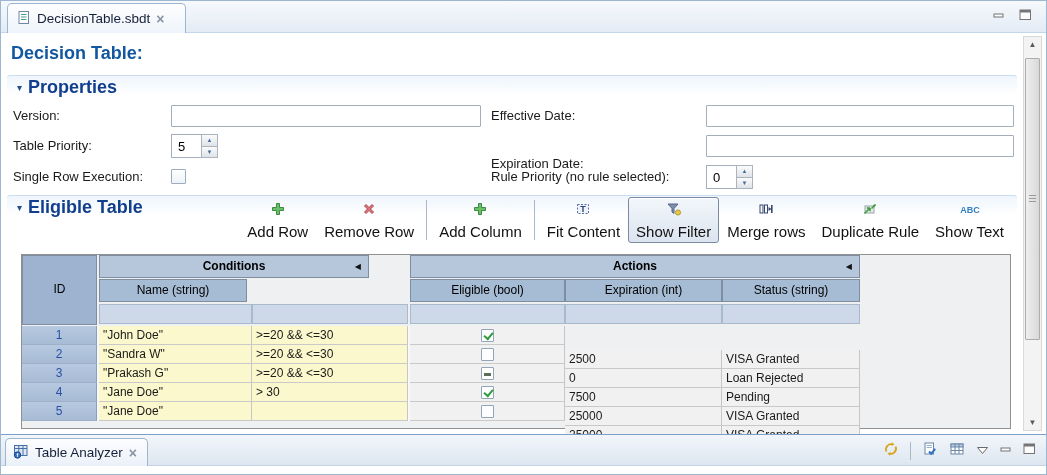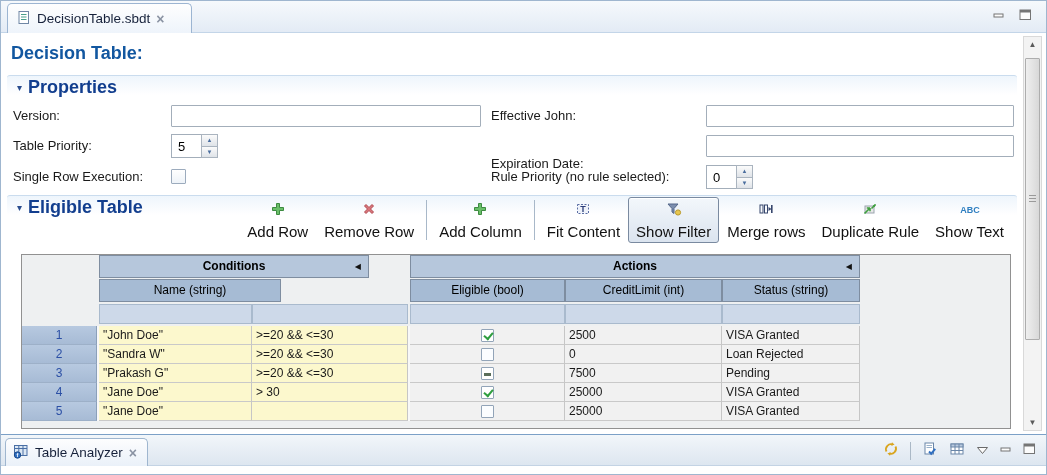--- a/index.html
+++ b/index.html
@@ -8,21 +8,21 @@
     position:relative; width:1047px; height:475px; background:#fff;
     border:1px solid #9fb6cf; overflow:hidden; font-size:13px; color:#1a1a1a;
   }
   
   .tabbar {
     position:absolute; left:0; top:0; width:100%; height:32px;
     background:linear-gradient(180deg,#f6f9fc 0%,#e3ebf5 100%);
     border-bottom:1px solid #c3d5e8;
   }
   .etab {
-    position:absolute; left:6px; top:2px; height:30px; padding:0 26px 0 8px;
+    position:absolute; left:6px; top:2px; height:30px; padding:0 20px 0 8px;
     display:flex; align-items:center; gap:6px;
     background:linear-gradient(180deg,#fefefe 0%,#eef4fb 100%);
     border:1px solid #9cb5d2; border-bottom:none; border-radius:5px 5px 0 0;
   }
   .etab .lbl { font-size:13.5px; color:#16213a; }
   .close-x { font-size:14px; font-weight:bold; color:#8a93a3; line-height:1; cursor:pointer; }
   .winbtns { position:absolute; right:14px; top:8px; display:flex; gap:14px; align-items:center; }
   
   .editor { position:absolute; left:0; top:33px; width:1047px; height:400px; background:#fff; }
   .page-title { position:absolute; left:10px; top:9px; font-size:18px; font-weight:bold; color:#1257a0; }
@@ -85,21 +85,21 @@
   .drow { position:absolute; left:0; display:flex; height:19px; }
   .dcell {
     height:19px; border-right:1px solid #c6c6c6; border-bottom:1px solid #c9c9c9;
     font-size:12px; line-height:18px; padding-left:4px; overflow:hidden; white-space:nowrap; cursor:text;
   }
   .dcell.idc {
     background:linear-gradient(180deg,#b7c9e0,#a7bbd5); color:#2b4fa5; text-align:center;
     padding-left:0; border-right:1px solid #8ba0ba; border-bottom:1px solid #9db0c8; cursor:pointer;
   }
   .dcell.cond { background:#fcf8cd; }
-  .dcell.act  { background:#f1f1f1; }
+  .dcell.act  { background:#f1f1f1;margin-top:24px; }
   .dcell.chk  { background:#f1f1f1; display:flex; align-items:center; justify-content:center; padding-left:0; }
   .gapcol { width:2px; background:#f8f8f8; height:19px; }
   .tcb { width:13px; height:13px; border:1px solid #92a4b8; background:#fff; position:relative; border-radius:1px; cursor:pointer; }
   .tcb.unchecked { background:#fbfdff; }
   .tcb.checked::after {
     content:""; position:absolute; left:2px; top:2px; width:7px; height:4px;
     border-left:2px solid #2f9e3f; border-bottom:2px solid #2f9e3f; transform:rotate(-50deg);
   }
   .tcb.indeterminate::after {
     content:""; position:absolute; left:2px; right:2px; top:5px; height:3px; background:#5a6e5a;
@@ -177,21 +177,21 @@
 
     <div class="section-band" style="top:41px;">
       <div class="section-head">
         <span class="twistie">▾</span>
         <span class="section-title">Properties</span>
       </div>
     </div>
 
     <span class="flabel" style="left:12px; top:71px;">Version:</span>
     <input class="tinput" style="left: 170px; top: 71px; width: 310px;" value="">
-    <span class="flabel" style="left:490px; top:71px;">Effective John:</span>
+    <span class="flabel" style="left:490px; top:71px;">Effective Date:</span>
     <input class="tinput" style="left: 705px; top: 71px; width: 308px;" value="">
 
     <span class="flabel" style="left:12px; top:101px;">Table Priority:</span>
     <span class="spinner" style="left:170px; top:100px;">
       <input class="spin-num" value="5" style="">
       <span class="spin-btns">
         <span class="spin-btn">▲</span>
         <span class="spin-btn">▼</span>
       </span>
     </span>
@@ -288,33 +288,34 @@
           <svg width="26" height="16" viewBox="0 0 26 16">
               <text x="13" y="12" font-size="9" font-weight="bold" fill="#2f7fc1" text-anchor="middle" font-family="Liberation Sans,sans-serif">ABC</text>
             </svg>
         </span>
         <span class="tlbl">Show Text</span>
       </div>
     </div>
 
     <div class="dtable">
 
+      <div class="hcell id-cell" style="left:0; top:0; width:75px; height:70px;">ID</div>
 
       <div class="hcell gcell" style="left:77px; top:0; width:270px; height:23px;">
         <span>Conditions</span>
         <span class="gmark">◀</span>
       </div>
       <div class="hcell gcell" style="left:388px; top:0; width:450px; height:23px;">
         <span>Actions</span>
         <span class="gmark">◀</span>
       </div>
 
-      <div class="hcell ccell" style="left:77px;  top:24px; width:182px; height:23px;">Name (string)</div>
+      <div class="hcell ccell" style="left:77px;  top:24px; width:148px; height:23px;">Name (string)</div>
       <div class="hcell ccell" style="left:388px; top:24px; width:155px; height:23px;">Eligible (bool)</div>
-      <div class="hcell ccell" style="left:543px; top:24px; width:157px; height:23px;">CreditLimit (int)</div>
+      <div class="hcell ccell" style="left:543px; top:24px; width:157px; height:23px;">Expiration (int)</div>
       <div class="hcell ccell" style="left:700px; top:24px; width:138px; height:23px;">Status (string)</div>
 
       <div class="fcell" style="left:77px;  top:49px; width:153px; height:20px;"></div>
       <div class="fcell" style="left:230px; top:49px; width:156px; height:20px;"></div>
       <div class="fcell" style="left:388px; top:49px; width:155px; height:20px;"></div>
       <div class="fcell" style="left:543px; top:49px; width:157px; height:20px;"></div>
       <div class="fcell" style="left:700px; top:49px; width:138px; height:20px;"></div>
 
       <div class="drow" style="top:71px;">
         <div class="dcell idc" style="width:75px;">1</div>

